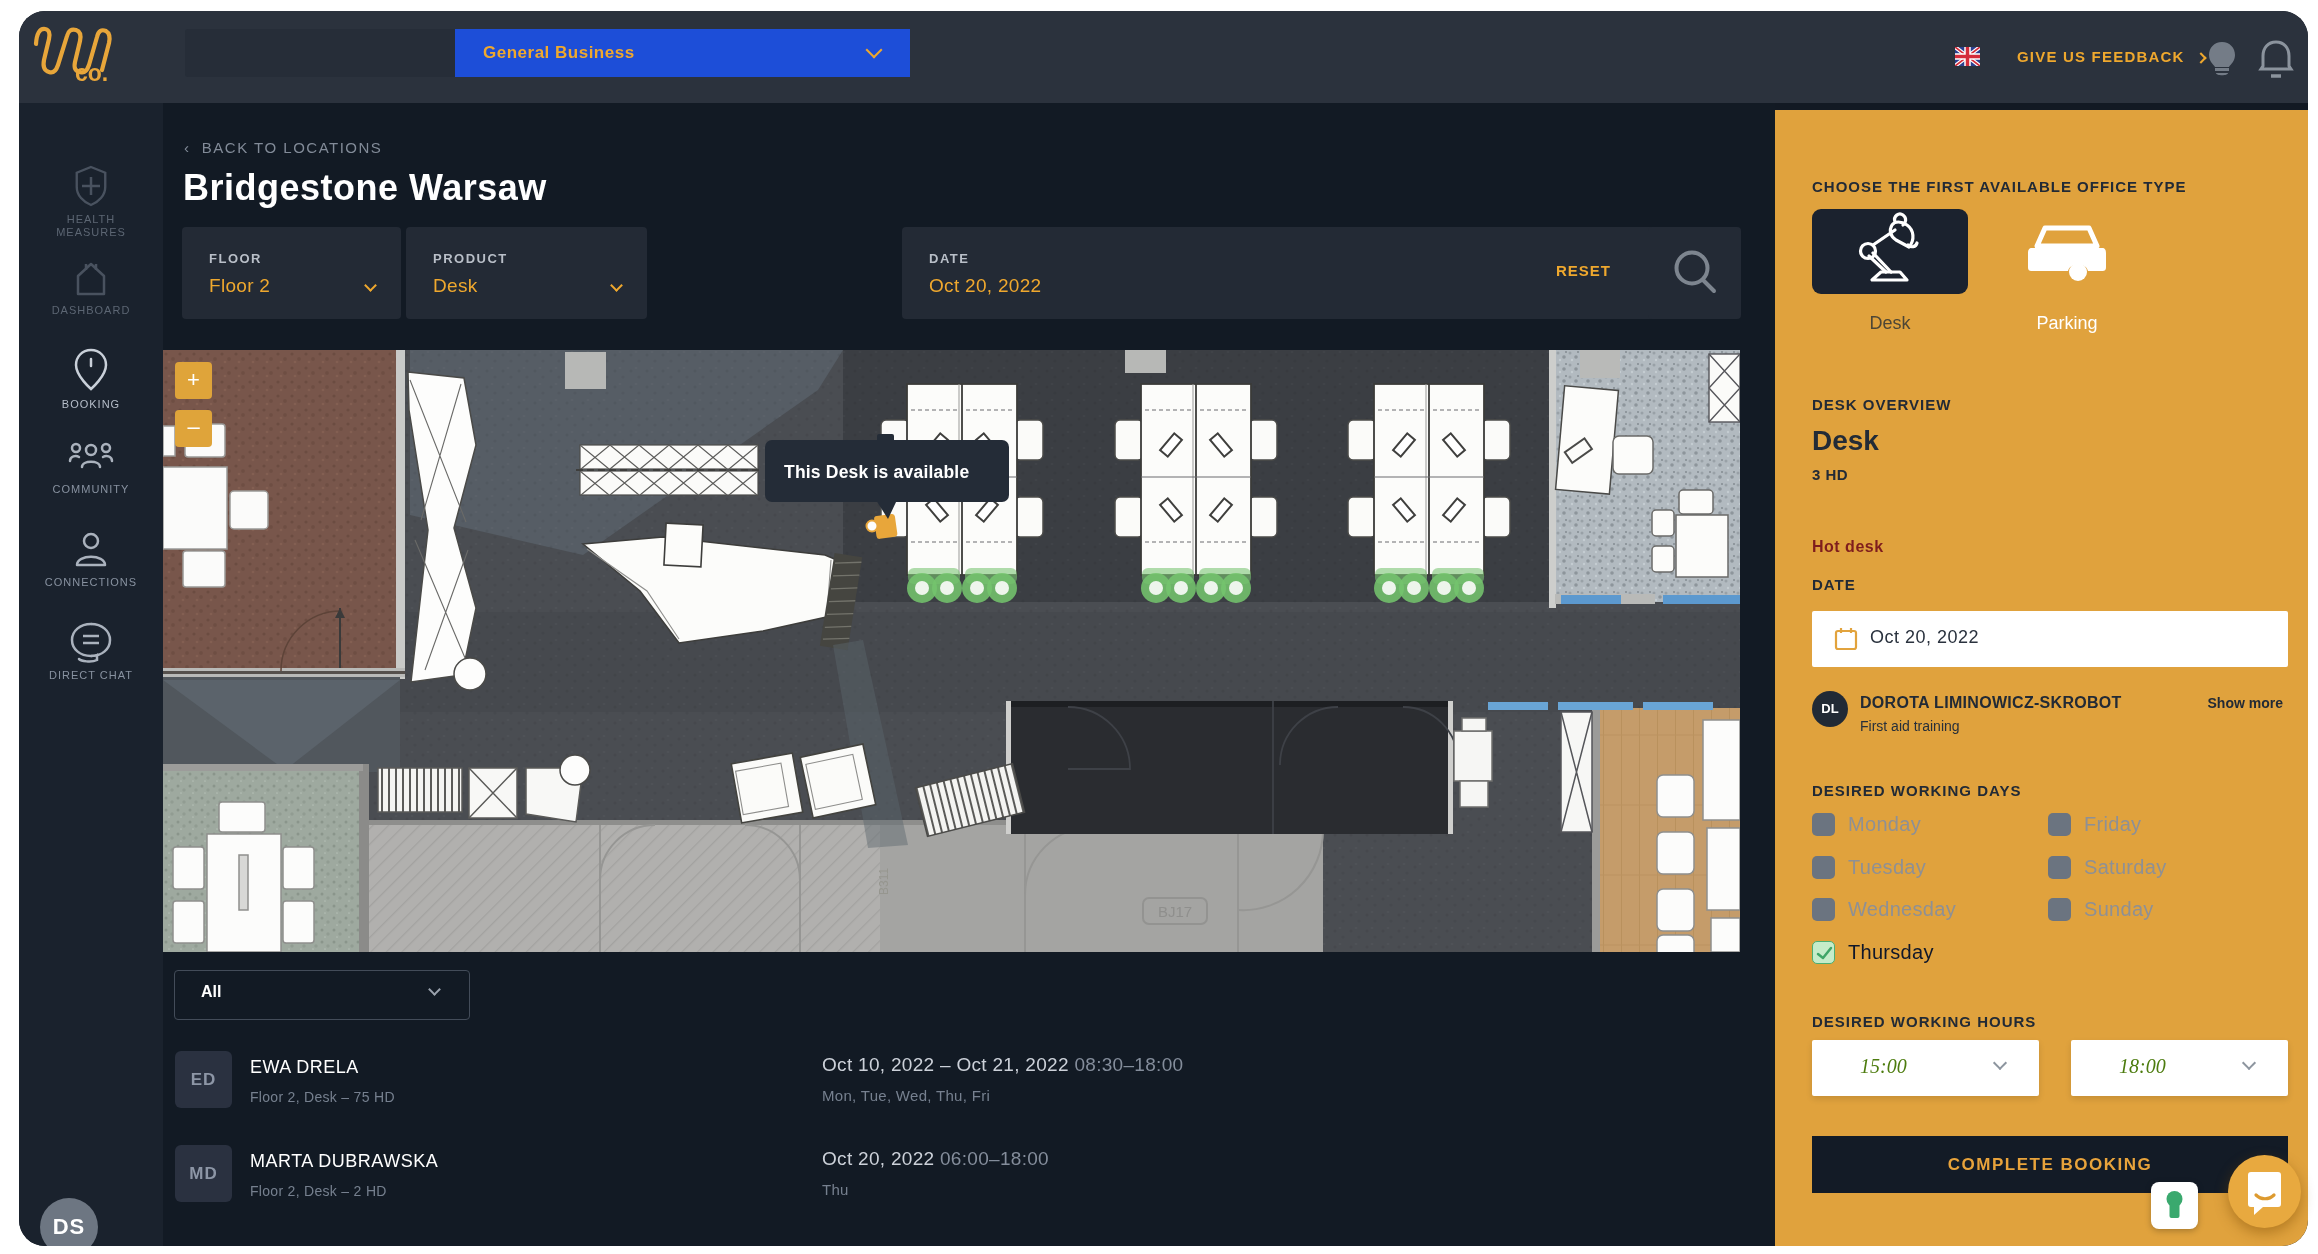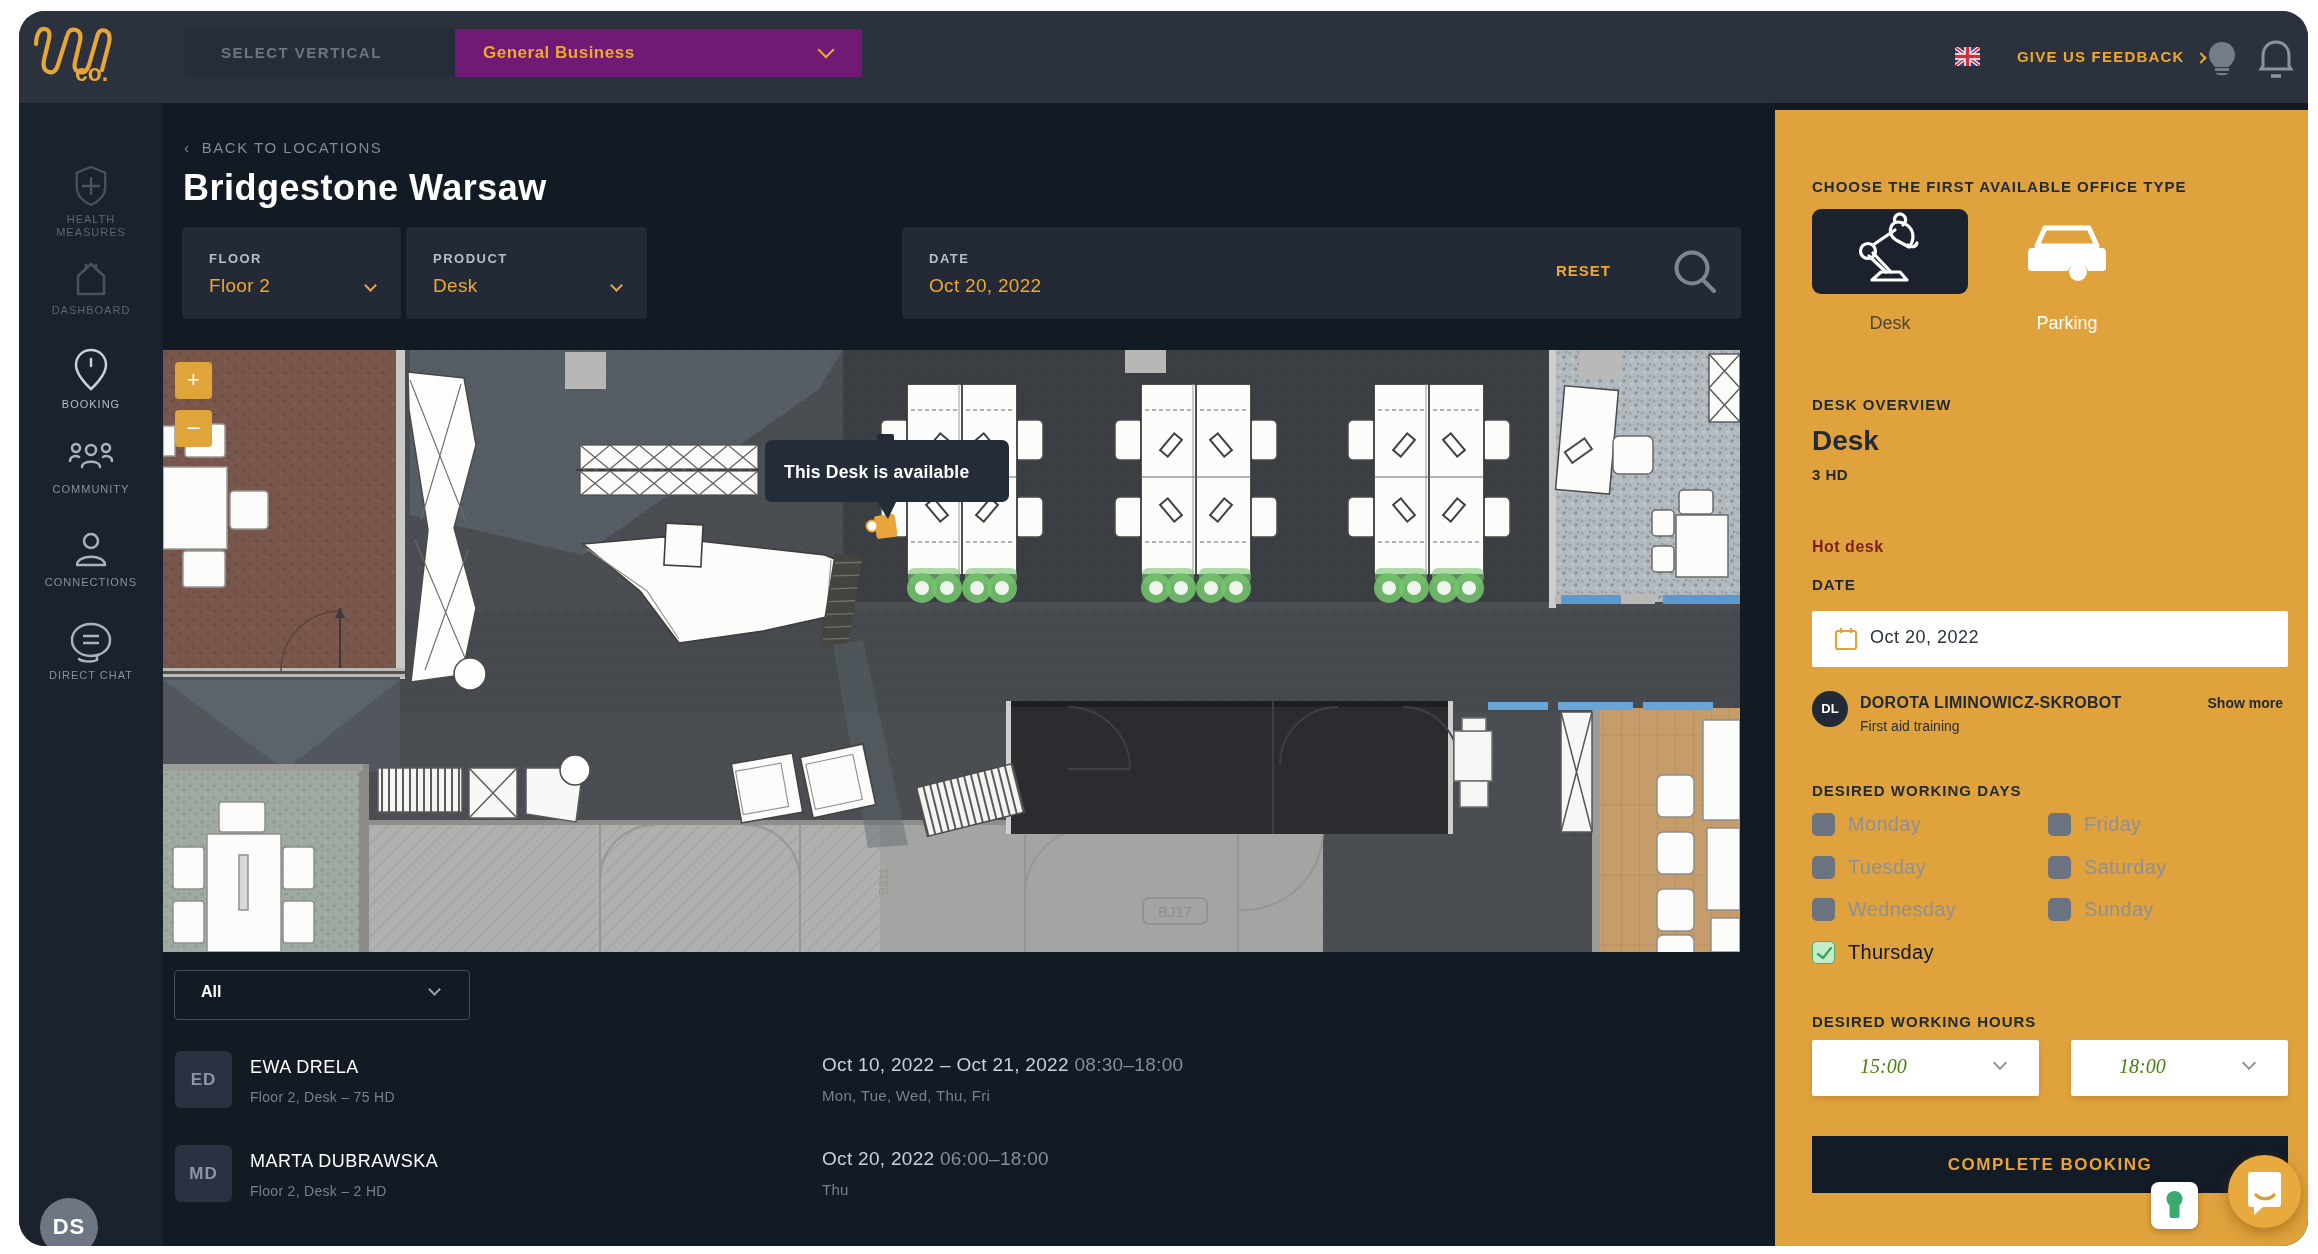--- a/index.html
+++ b/index.html
@@ -3,21 +3,21 @@
 <meta charset="utf-8">
 <style>
 * { margin:0; padding:0; box-sizing:border-box; }
 html,body { width:2318px; height:1254px; background:#ffffff; font-family:"Liberation Sans", sans-serif; }
 #app { position:absolute; left:19px; top:11px; width:2289px; height:1235px; background:#121923; border-radius:26px; overflow:hidden; }
 
 #header { position:absolute; left:0; top:0; width:2289px; height:92px; background:#2b323d; }
 #selbar { position:absolute; left:166px; top:18px; width:677px; height:48px; background:#262d38; border-radius:3px; }
 #selbar .left { position:absolute; left:0; top:0; width:270px; height:48px; }
 #selbar .left span { position:absolute; left:36px; top:15px; color:#6c7682; font-size:15px; font-weight:bold; letter-spacing:1.5px; }
-#selbar .right { position:absolute; left:270px; top:0; width:407px; height:48px; background:#701a75; }
+#selbar .right { position:absolute; left:270px; top:0; width:455px; height:48px; background:#1d4ed8; }
 #selbar .right .v { position:absolute; left:28px; top:14px; color:#efa82e; font-size:17px; font-weight:bold; letter-spacing:0.5px; }
 .chev { display:inline-block; width:12px; height:12px; border-right:2.5px solid #efa82e; border-bottom:2.5px solid #efa82e; transform:rotate(45deg); }
 #selbar .chev { position:absolute; right:30px; top:15px; }
 #search { position:absolute; left:879px; top:22px; width:814px; height:43px; background:#262e39; border-radius:4px; }
 #search .mag { position:absolute; left:33px; top:9px; }
 #search .v { position:absolute; left:69px; top:11px; color:#8d96a2; font-size:18px; }
 #flag { position:absolute; left:1936px; top:35px; width:25px; height:19px; }
 #feedback { position:absolute; left:1998px; top:37px; color:#efa82e; font-size:15px; font-weight:bold; letter-spacing:1.2px; }
 #feedback .chev { border-color:#efa82e; width:8px; height:8px; transform:rotate(-45deg); margin-left:12px; }
 
@@ -415,23 +415,20 @@
     </div>
   </div>
   <div id="header">
     <svg id="logo" width="82" height="60" viewBox="0 0 82 60" style="position:absolute;left:14px;top:13px;">
       <g fill="none" stroke="#e8a63a" stroke-width="4.2" stroke-linecap="round">
         <path d="M3 20 Q4 4 12 5 Q18 6 16 15 L11 36 Q9 46 16 48 Q22 50 25 41 L34 12 Q36 4 43 6 Q49 8 47 17 L42 38 Q40 47 47 48 Q53 50 56 41 L64 13 Q66 4 73 7 Q78 10 76 19 L69 46"></path>
       </g>
       <text x="42" y="57" fill="#e8a63a" font-size="23" font-weight="bold" font-family="Liberation Sans">co.</text>
     </svg>
     <div id="selbar">
-      <div class="left">
-          <span>SELECT VERTICAL</span>
-        </div>
       <div class="right">
           <span class="v">General Business</span>
           <span class="chev"></span>
         </div>
     </div>
     <svg id="flag" viewBox="0 0 50 38" style="position:absolute;left:1936px;top:36px;width:25px;height:19px;">
       <rect width="50" height="38" fill="#2b3f8e"></rect>
       <path d="M0 0 L50 38 M50 0 L0 38" stroke="#ffffff" stroke-width="8"></path>
       <path d="M0 0 L50 38 M50 0 L0 38" stroke="#d42c3a" stroke-width="3.5"></path>
       <path d="M25 0 V38 M0 19 H50" stroke="#ffffff" stroke-width="13"></path>

